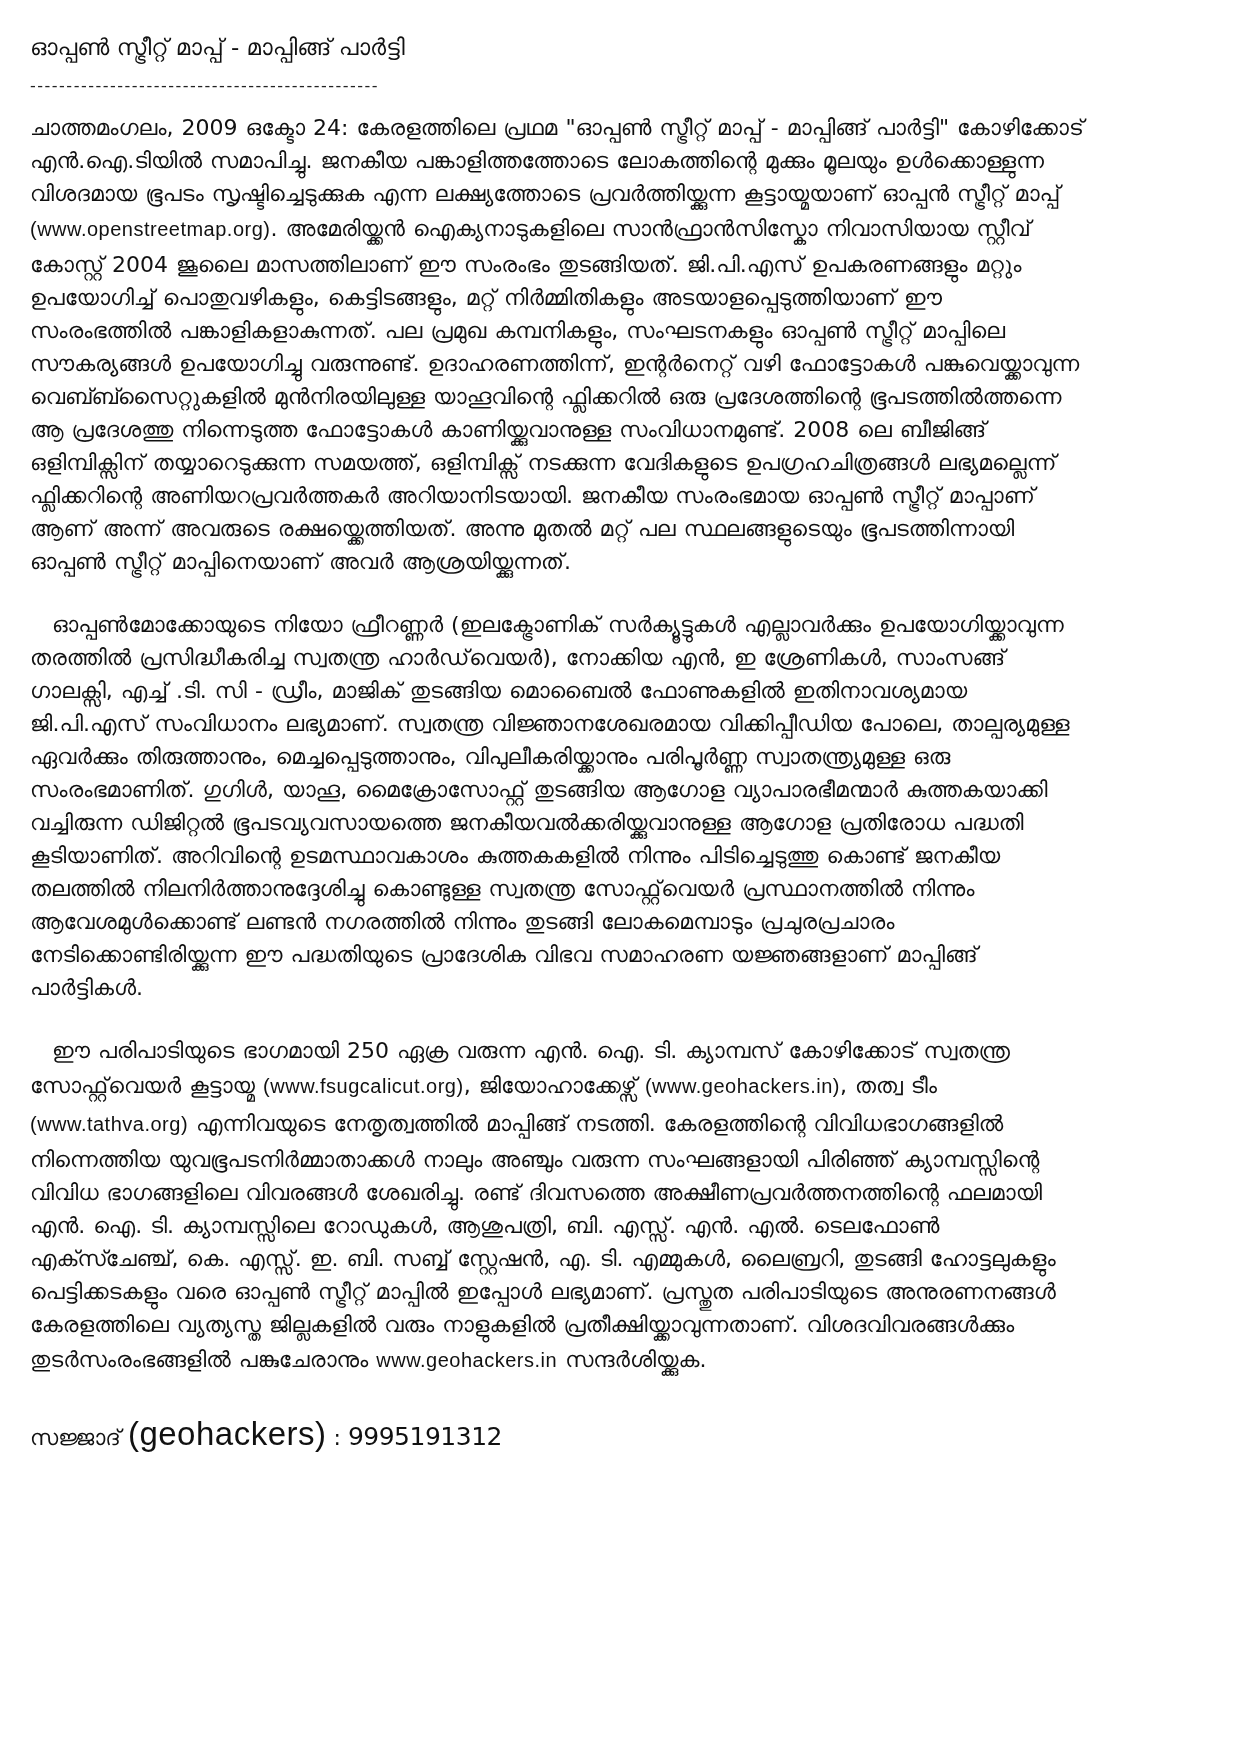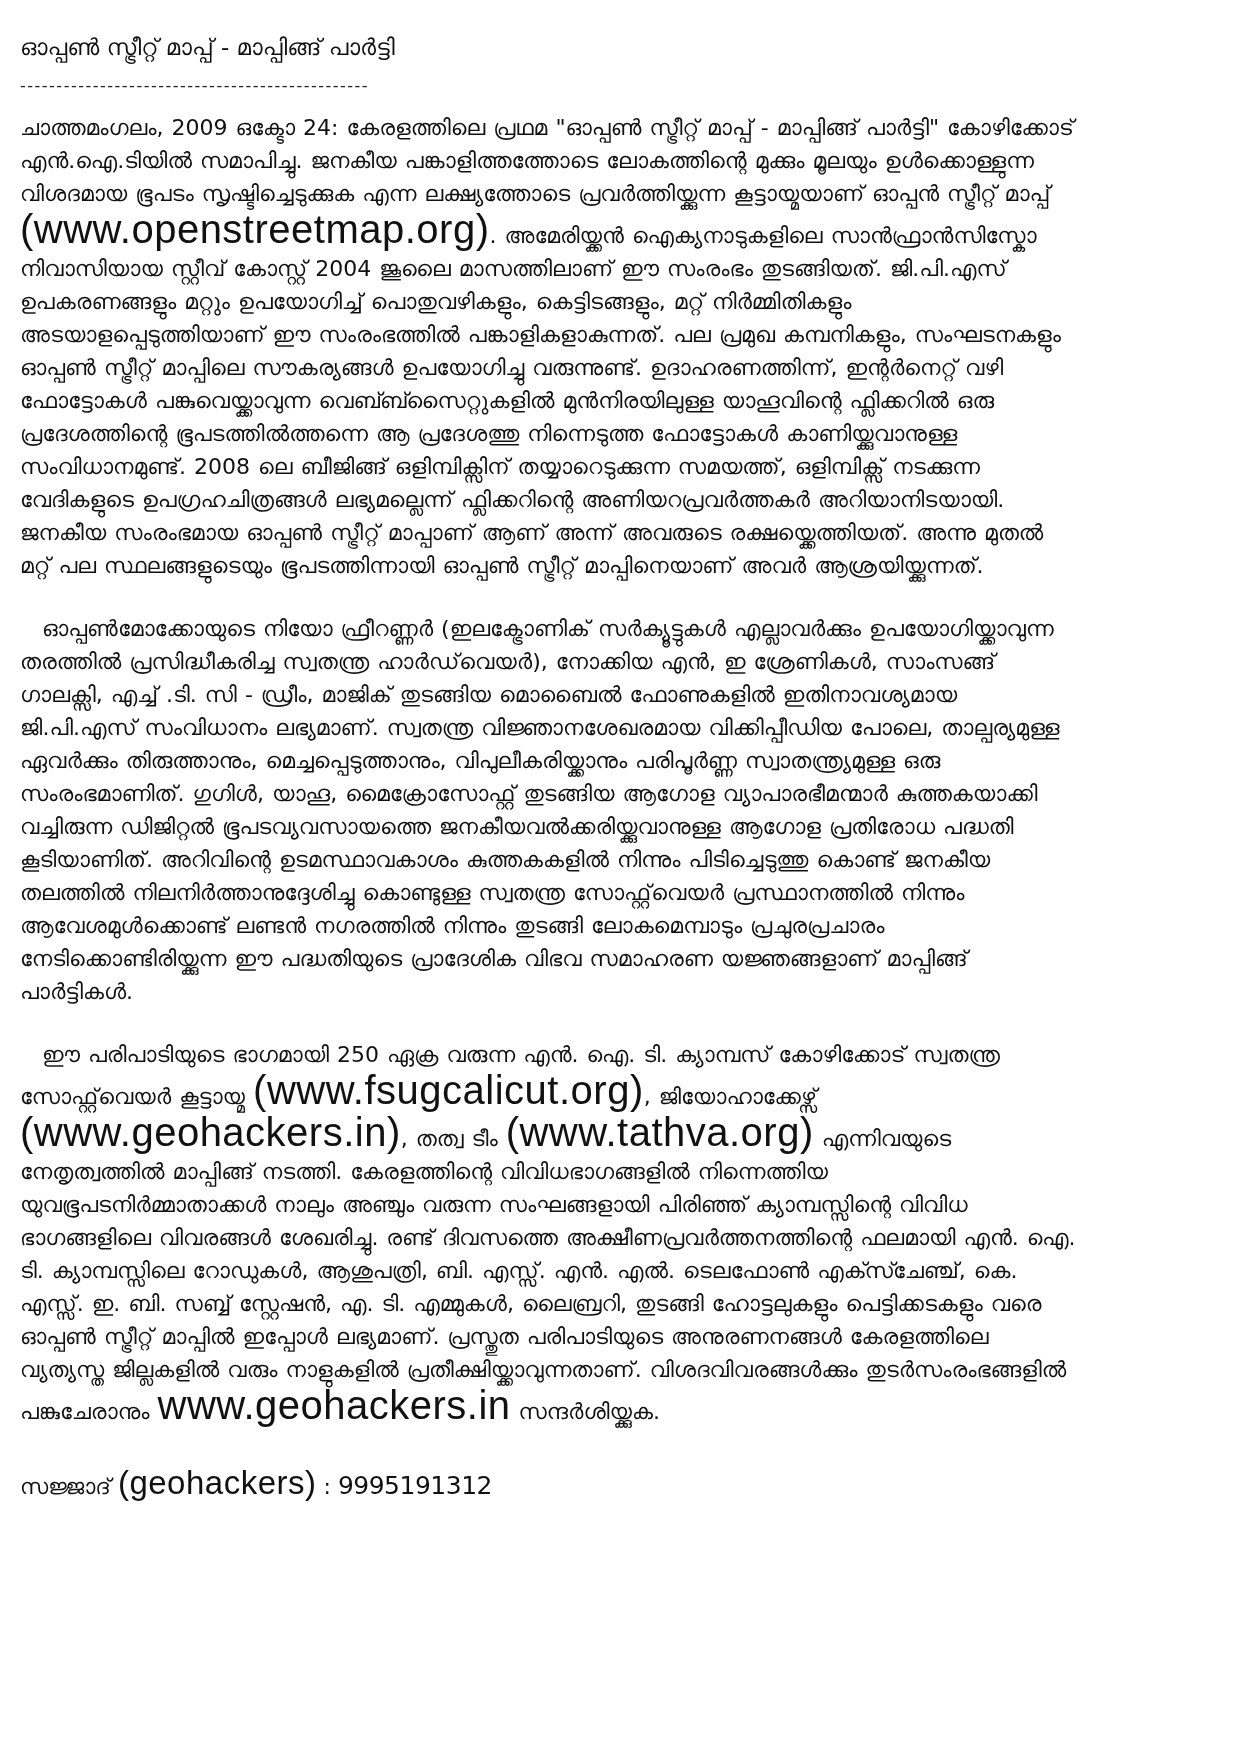--- a/index.html
+++ b/index.html
@@ -8,21 +8,21 @@
     background: #ffffff;
   }
   body {
     width: 1239px;
     height: 1753px;
     color: #111111;
     font-family: "DejaVu Sans", sans-serif;
     overflow: hidden;
   }
   .page {
-    padding: 26px 20px 0 20px;
+    padding: 26px 20px 0 30px;
     width: 1060px;
   }
   .doc-title {
     font-size: 23px;
     font-weight: normal;
     margin: 6px 0 14px 0;
     line-height: 30px;
   }
   .separator {
     font-size: 16px;
@@ -37,21 +37,21 @@
     line-height: 33px;
     text-align: left;
     margin: 0 0 30px 0;
     word-spacing: 1px;
   }
   p.para.indent {
     text-indent: 22px;
   }
   .latin-url {
     font-family: "Liberation Sans", sans-serif;
-    font-size: 40px;
+    font-size: 20px;
     line-height: 38px;
     letter-spacing: 0.5px;
     white-space: nowrap;
   }
   .contact-block {
   }
   .contact-line {
     font-size: 22px;
     line-height: 50px;
     margin: 0;

